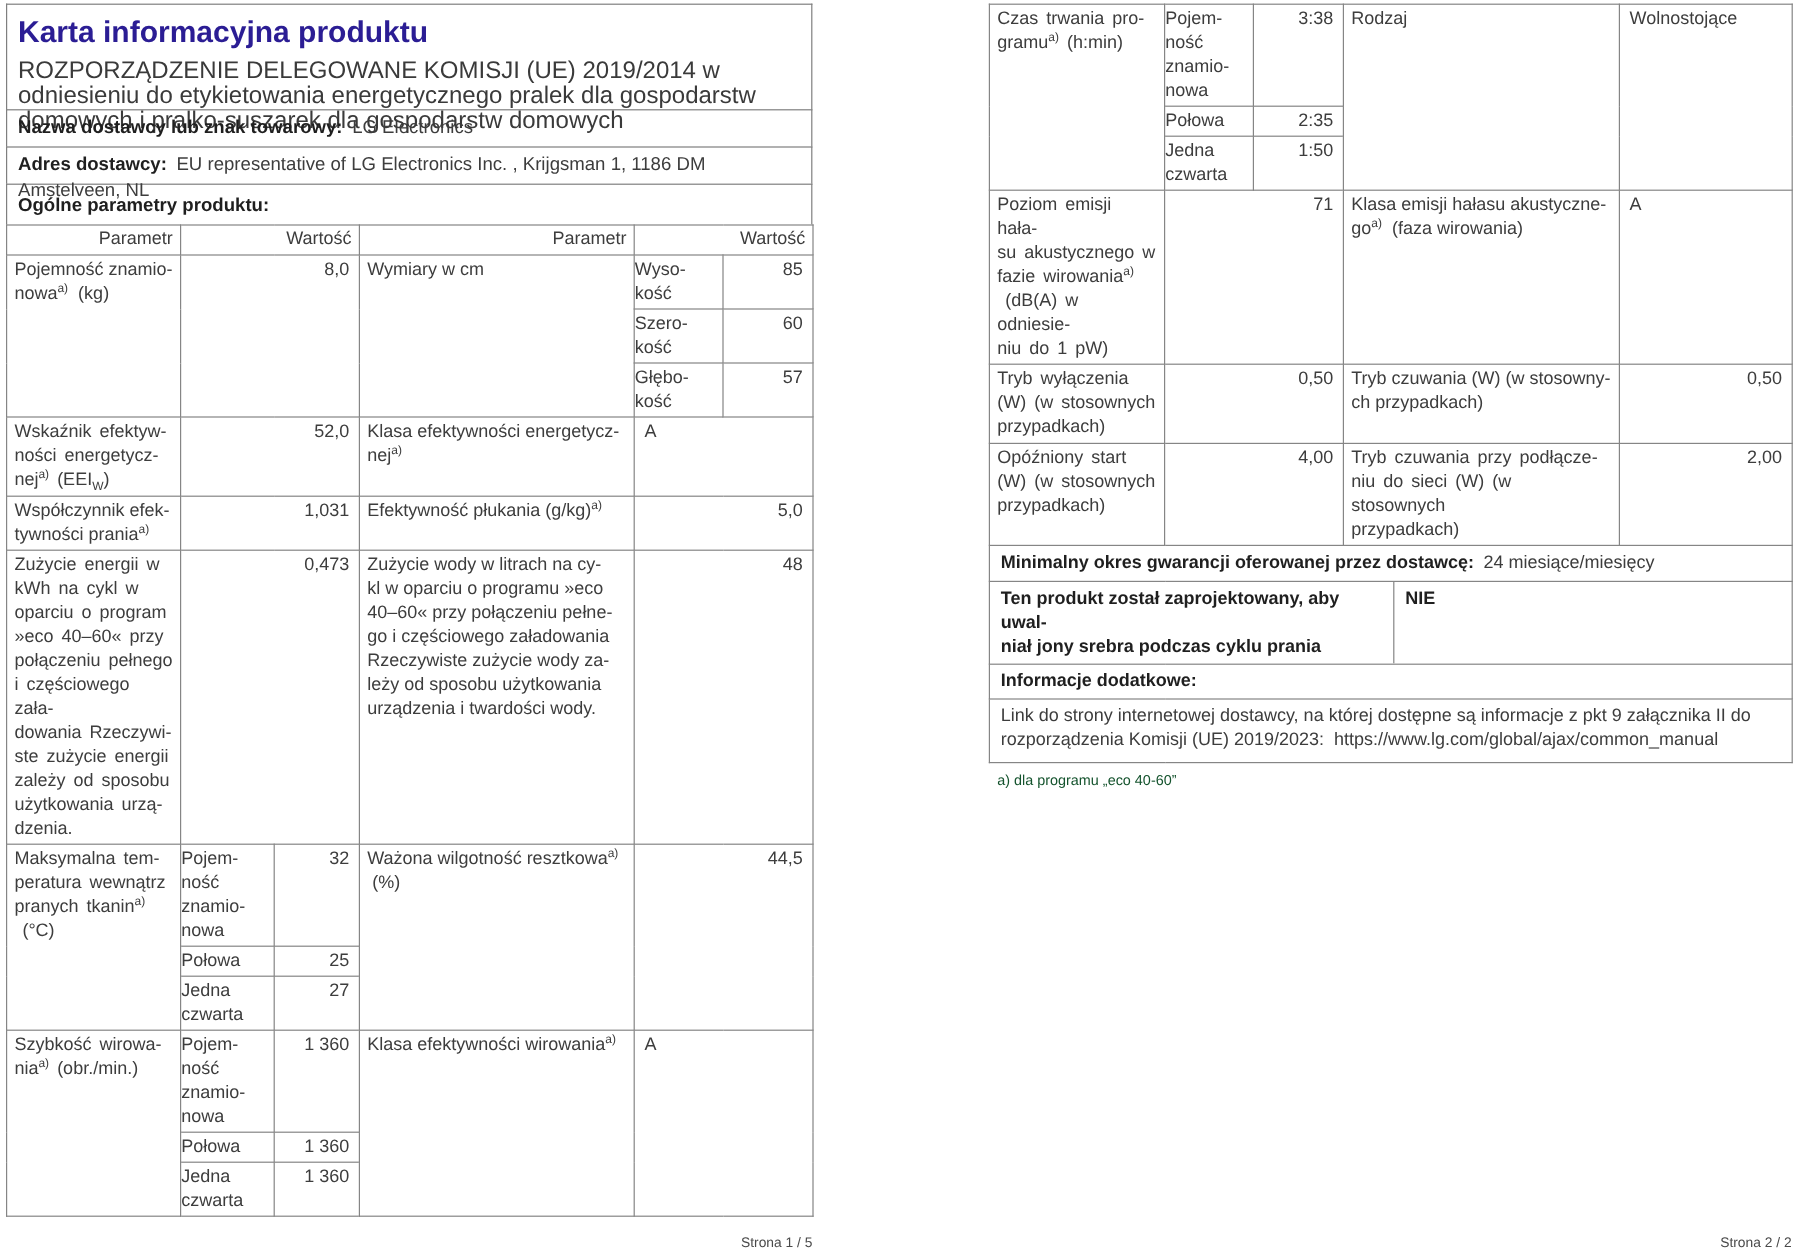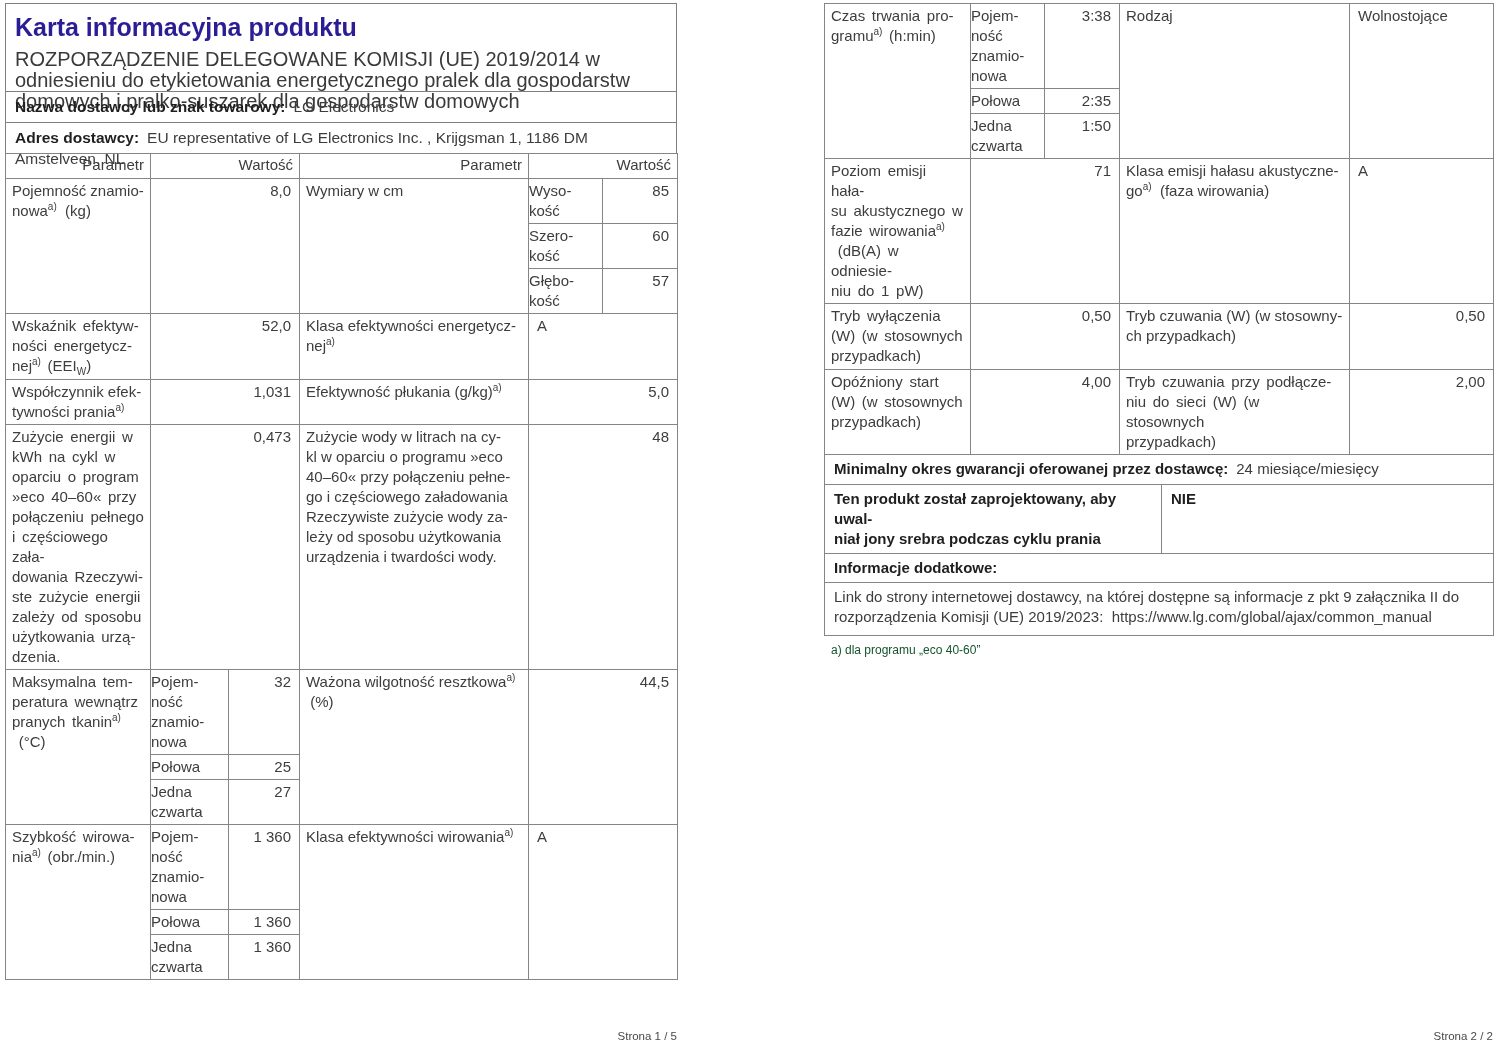--- a/index.html
+++ b/index.html
@@ -60,20 +60,23 @@
 
   <div class="hrow r-supplier">
     <span class="b">Nazwa dostawcy lub znak towarowy:</span><span class="val">LG Electronics</span>
   </div>
 
   <div class="hrow r-address">
     <span class="b">Adres dostawcy:</span><span class="val">EU representative of LG Electronics Inc. , Krijgsman 1, 1186 DM Amstelveen, NL</span>
   </div>
 
 
+  <div class="hrow r-general">
+    <span class="b">Ogólne parametry produktu:</span>
+  </div>
 
   <table>
     <colgroup>
       <col style="width:145px">
         <col style="width:78px">
         <col style="width:71px">
       <col style="width:229px">
         <col style="width:74px">
         <col style="width:75px">
     </colgroup>

